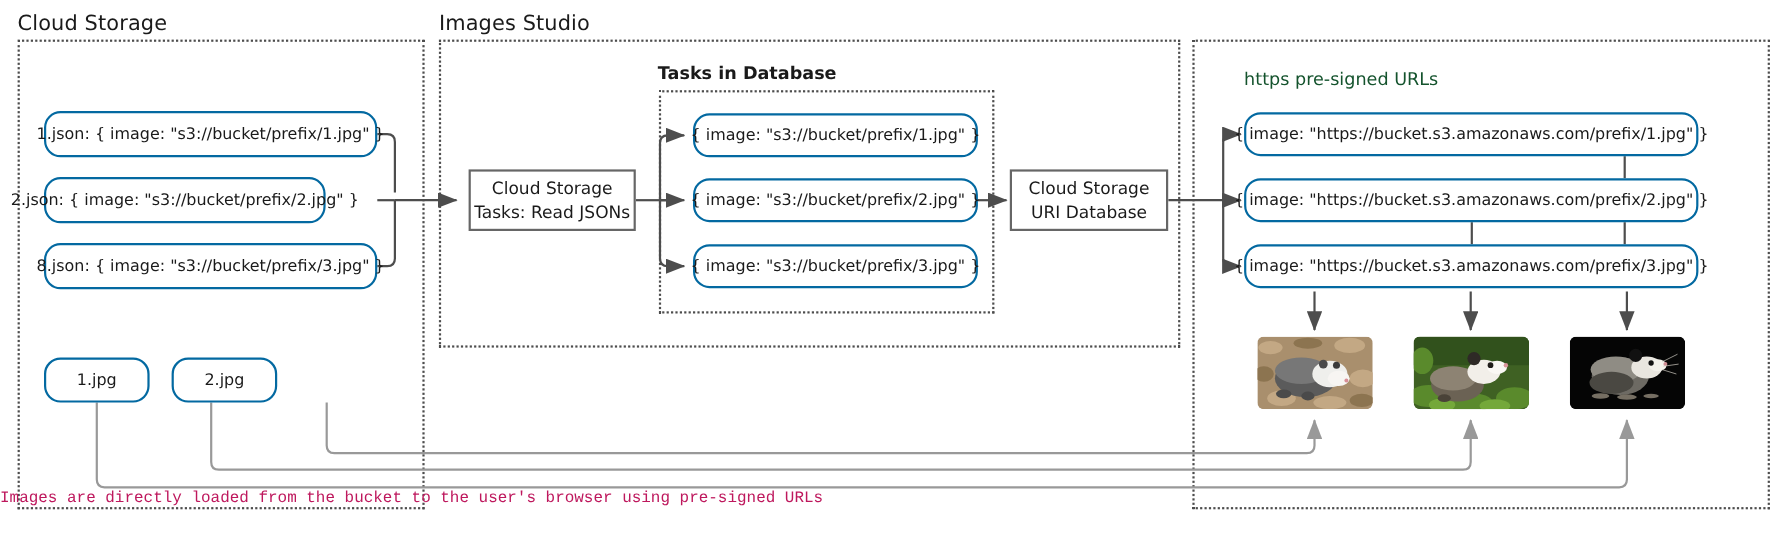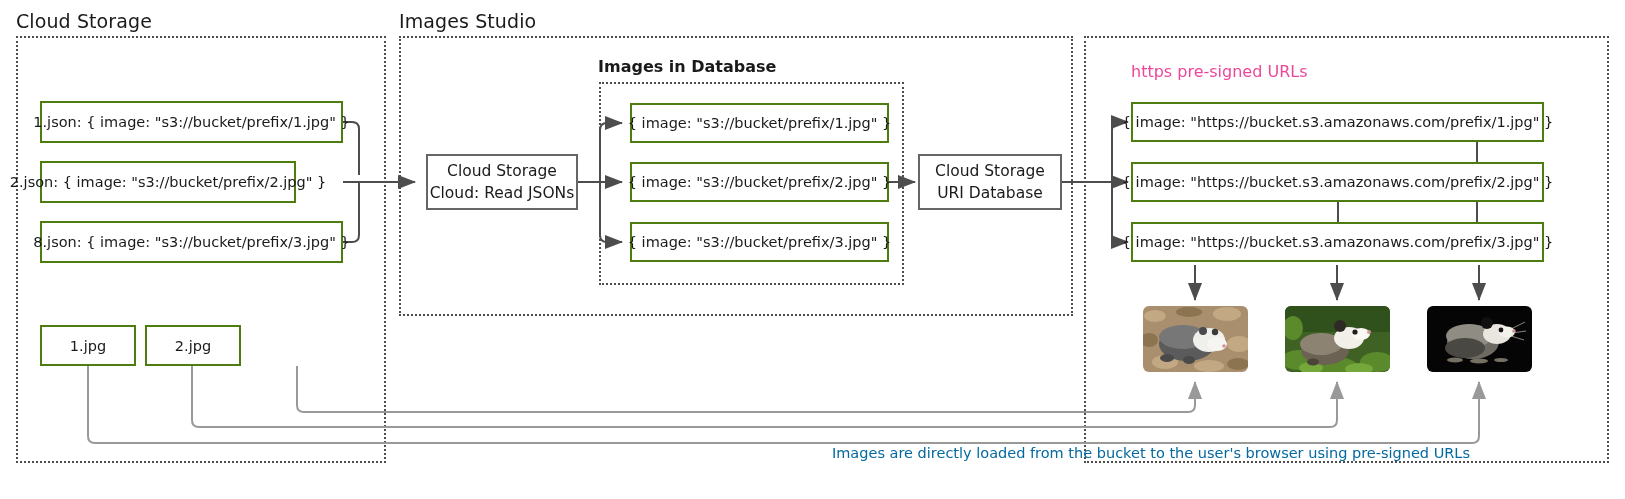--- a/index.html
+++ b/index.html
@@ -48,28 +48,28 @@
   .sub-zone-title {
     position: absolute;
     font-size: 16px;
     font-weight: bold;
     color: #1a1a1a;
     white-space: nowrap;
   }
   .inner-label {
     position: absolute;
     font-size: 16px;
-    color: #ec4899;
+    color: #14532d;
     white-space: nowrap;
   }
   .obox {
     position: absolute;
     box-sizing: border-box;
-    border: 2px solid #4d7c0f;
-    border-radius: 0;
+    border: 2px solid #0369a1;
+    border-radius: 15px;
     background: #ffffff;
     display: flex;
     align-items: center;
     justify-content: center;
     font-size: 14.5px;
     color: #1a1a1a;
     white-space: nowrap;
     padding: 0 9px;
   }
   .gbox {
@@ -82,23 +82,24 @@
     align-items: center;
     justify-content: center;
     font-size: 15.5px;
     color: #1a1a1a;
     white-space: nowrap;
     line-height: 1.45;
   }
   .caption {
     position: absolute;
     font-size: 14.5px;
-    color: #0369a1;
-    white-space: nowrap;
-    text-align: right;
+    color: #be185d;
+    white-space: nowrap;
+    text-align: left;
+    font-family: Liberation Mono, monospace;
   }
   .photo {
     position: absolute;
     border-radius: 6px;
     overflow: hidden;
     box-sizing: border-box;
   }
   .photo svg { display: block; }
 </style>
 </head>
@@ -108,21 +109,21 @@
 
   <div class="zone" style="left:16px; top:36px; width:370px; height:427px;"></div>
   <div class="zone-title" style="left:16px; top:10px;">Cloud Storage</div>
 
   <div class="zone" style="left:399px; top:36px; width:674px; height:280px;"></div>
   <div class="zone-title" style="left:399px; top:10px;">Images Studio</div>
 
   <div class="zone" style="left:1084px; top:36px; width:525px; height:427px;"></div>
 
   <div class="sub-zone" style="left:599px; top:82px; width:305px; height:203px;"></div>
-  <div class="sub-zone-title" style="left:598px; top:57px;">Images in Database</div>
+  <div class="sub-zone-title" style="left:598px; top:57px;">Tasks in Database</div>
 
   <div class="inner-label" style="left:1131px; top:62px;">https pre-signed URLs</div>
 
   <svg class="svg-layer" viewBox="0 0 1625 499" xmlns="http://www.w3.org/2000/svg">
     <defs>
       <marker id="arrDark" markerWidth="9" markerHeight="7" refX="8.5" refY="3.5" orient="auto" markerUnits="strokeWidth">
         <path d="M0,0 L9,3.5 L0,7 z" fill="#4d4d4d"></path>
       </marker>
       <marker id="arrLight" markerWidth="9" markerHeight="7" refX="8.5" refY="3.5" orient="auto" markerUnits="strokeWidth">
         <path d="M0,0 L9,3.5 L0,7 z" fill="#999999"></path>
@@ -167,25 +168,25 @@
       <path d="M192,366 L192,420 Q192,427 199,427 L1330,427 Q1337,427 1337,420 L1337,382" marker-end="url(#arrLight)"></path>
       <path d="M297,366 L297,405 Q297,412 304,412 L1188,412 Q1195,412 1195,405 L1195,382" marker-end="url(#arrLight)"></path>
     </g>
   </svg>
 
   <div class="obox" style="left:40px; top:101px; width:303px; height:42px;">1.json: { image: "s3://bucket/prefix/1.jpg" }</div>
   <div class="obox" style="left:40px; top:161px; width:256px; height:42px;">2.json: { image: "s3://bucket/prefix/2.jpg" }</div>
   <div class="obox" style="left:40px; top:221px; width:303px; height:42px;">8.json: { image: "s3://bucket/prefix/3.jpg" }</div>
 
   <div class="obox" style="left:40px; top:325px; width:96px; height:41px;">1.jpg</div>
-  <div class="obox" style="left:145px; top:325px; width:96px; height:41px;">2.jpg</div>
+  <div class="obox" style="left:156px; top:325px; width:96px; height:41px;">2.jpg</div>
 
   <div class="gbox" style="left:426px; top:154px; width:152px; height:56px;">
     <span>Cloud Storage</span>
-    <span>Cloud: Read JSONs</span>
+    <span>Tasks: Read JSONs</span>
   </div>
 
   <div class="obox" style="left:630px; top:103px; width:259px; height:40px;">{ image: "s3://bucket/prefix/1.jpg" }</div>
   <div class="obox" style="left:630px; top:162px; width:259px; height:40px;">{ image: "s3://bucket/prefix/2.jpg" }</div>
   <div class="obox" style="left:630px; top:222px; width:259px; height:40px;">{ image: "s3://bucket/prefix/3.jpg" }</div>
 
   <div class="gbox" style="left:918px; top:154px; width:144px; height:56px;">
     <span>Cloud Storage</span>
     <span>URI Database</span>
   </div>

